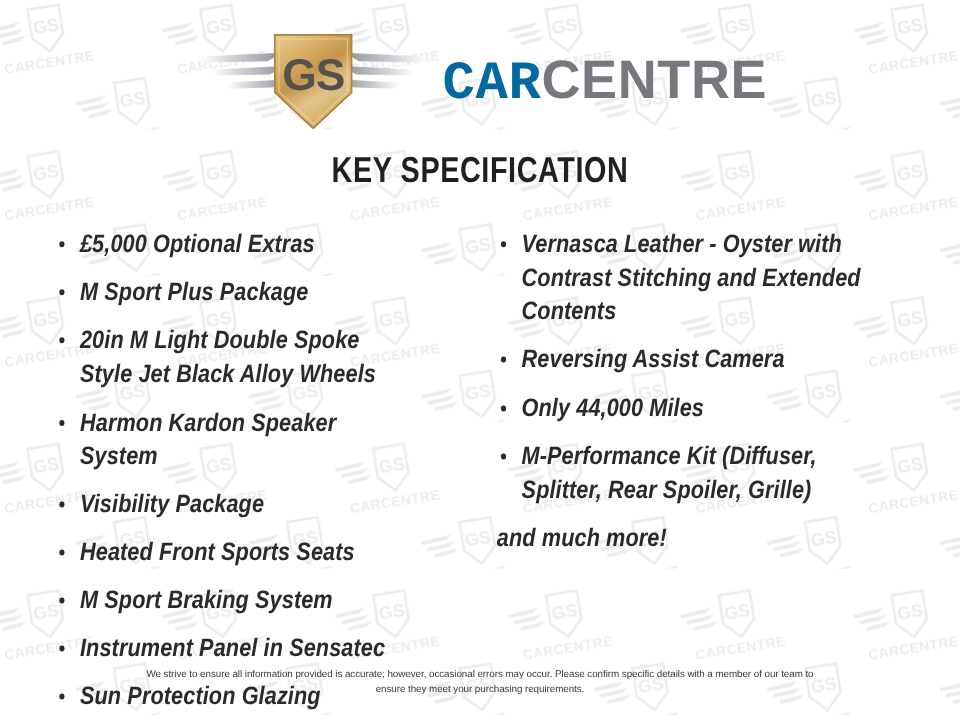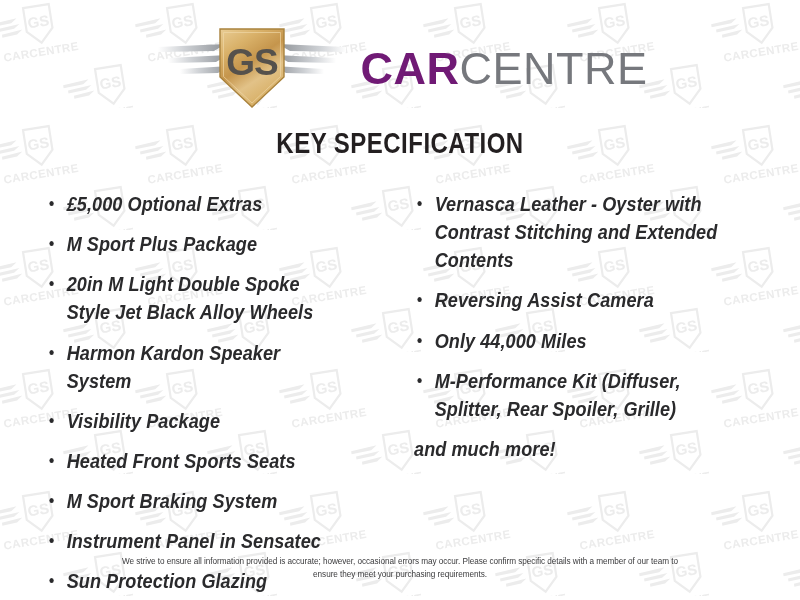--- a/index.html
+++ b/index.html
@@ -61,24 +61,25 @@
     margin-left: 8px;
     font-family: "Liberation Sans", sans-serif;
     font-size: 45px;
     letter-spacing: 0.5px;
     line-height: 1;
     white-space: nowrap;
     user-select: none;
   }
   .brand-car {
     font-weight: 700;
-    color: #701a75;
+    color: #0369a1;
+    font-family: Liberation Mono, monospace;
   }
   .brand-centre {
-    font-weight: 400;
+    font-weight: 700;
     color: #76787d;
   }
 
   
   .page-title {
     position: absolute;
     top: 126px;
     left: 0;
     width: 800px;
     text-align: center;

